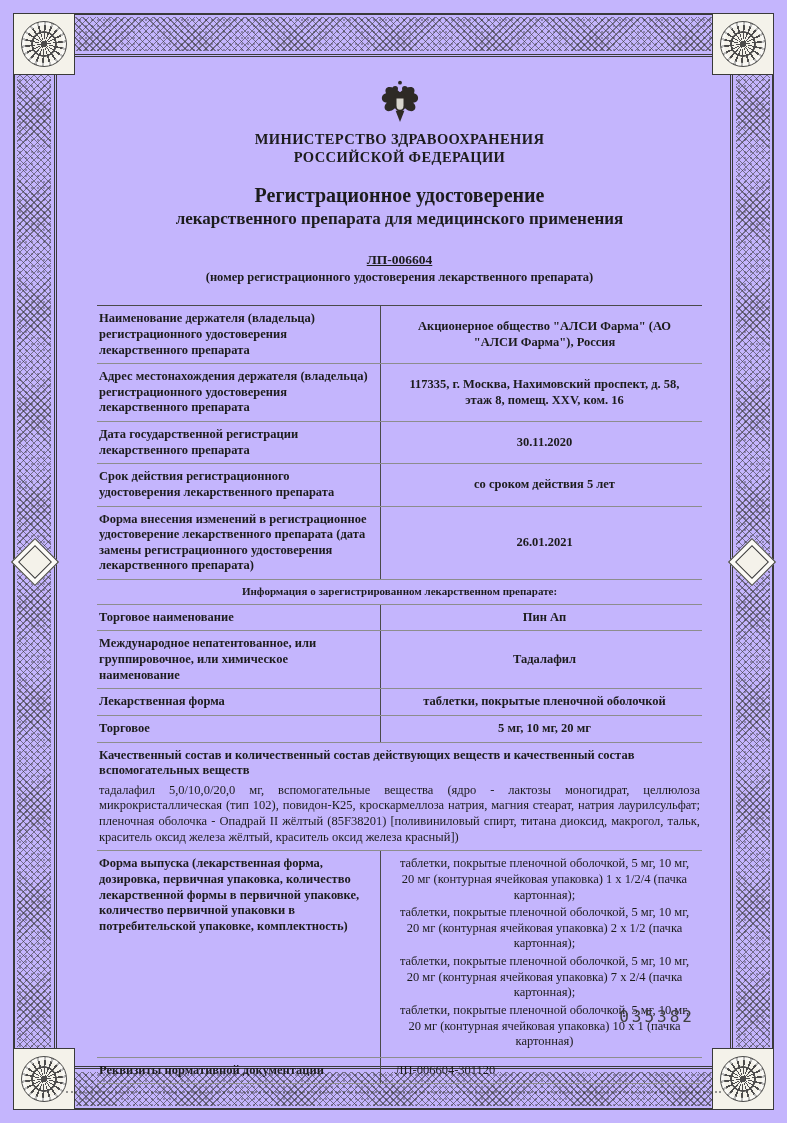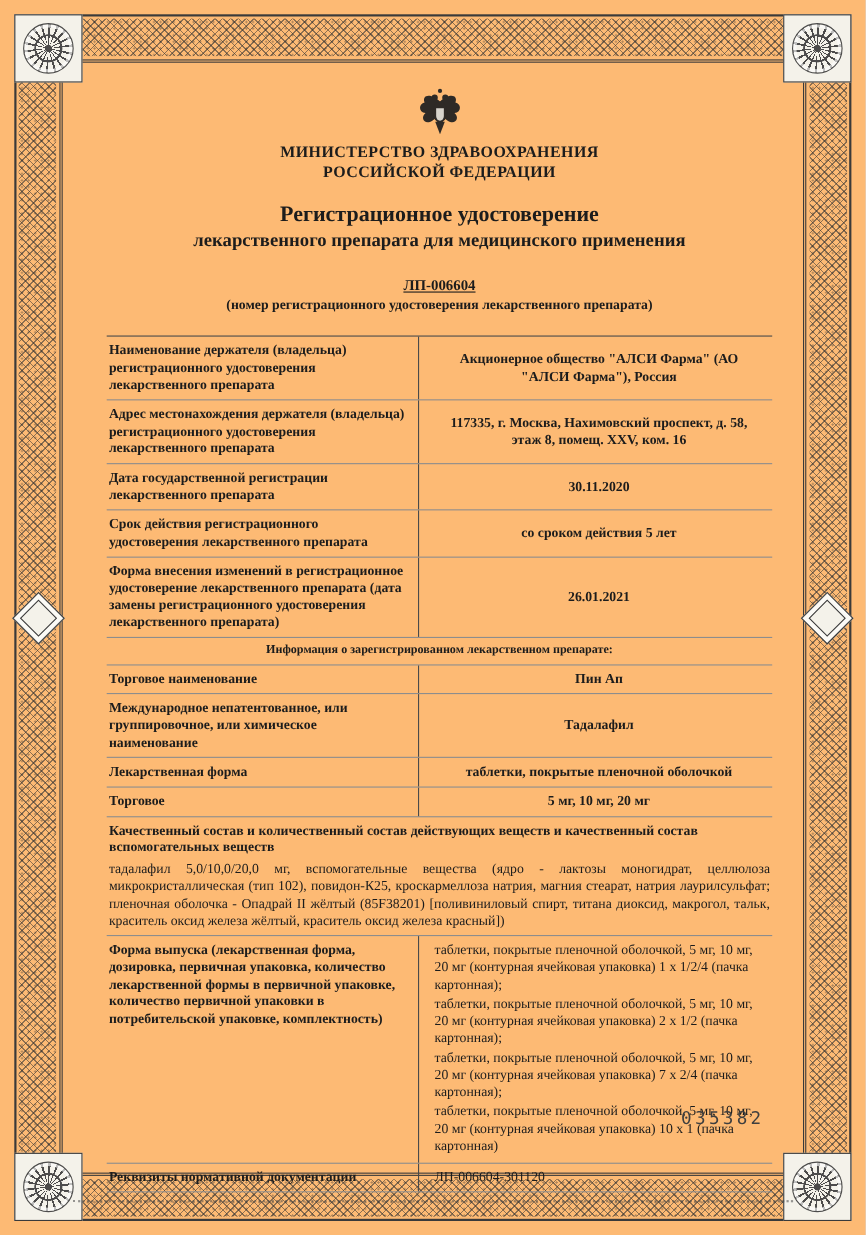--- a/index.html
+++ b/index.html
@@ -1,20 +1,20 @@
 <!DOCTYPE html>
 <html><head>
 <meta charset="utf-8">
 <style>
   html,body{margin:0;padding:0;background:#d8d8d8;}
   .page{
     position:relative;
     width:787px;height:1123px;
     margin:0 auto;
-    background:#fdba74;
+    background:#c4b5fd;
     font-family:"Liberation Serif", serif;
     color:#1c1c1c;
     overflow:hidden;
   }
   
   .frame-outer{position:absolute;inset:13px;border:2px solid #3a3a3a;}
   .frame-inner{position:absolute;inset:54px;border:3px double #3a3a3a;}
   .band{position:absolute;background-image:
       repeating-linear-gradient(45deg, rgba(50,50,50,.55) 0 1px, transparent 1px 5px),
       repeating-linear-gradient(-45deg, rgba(50,50,50,.55) 0 1px, transparent 1px 5px),
@@ -60,21 +60,21 @@
   .doc-title .t2{font-size:17px;display:block;}
   .regnum{text-align:center;font-weight:bold;font-size:13.5px;
     text-decoration:underline;margin-top:22px;}
   .regcap{text-align:center;font-weight:bold;font-size:12.5px;margin-top:2px;}
   
   .dtable{margin-top:20px;border-top:1.5px solid #4a4a4a;font-size:12.5px;line-height:1.25;}
   .trow{display:grid;grid-template-columns:284px 1fr;border-bottom:1px solid #8d8d8d;}
   .tlabel{font-weight:bold;padding:5px 10px 5px 2px;border-right:1px solid #4a4a4a;}
   .tvalue{padding:5px 8px 5px 14px;font-weight:bold;display:flex;
     align-items:center;justify-content:center;text-align:center;}
-  .tvalue.left{justify-content:flex-start;text-align:left;font-weight:normal;}
+  .tvalue.left{justify-content:flex-start;text-align:center;font-weight:normal;}
   .fullrow{border-bottom:1px solid #8d8d8d;padding:5px 2px;}
   .info-header{font-weight:bold;text-align:center;font-size:11px;}
   .comp-title{font-weight:bold;margin-bottom:4px;}
   .comp-text{font-weight:normal;text-align:justify;}
   .release p{margin:0 0 2px 0;}
   .serial{
     position:absolute;right:92px;bottom:97px;
     font-family:"DejaVu Sans Mono", monospace;
     font-size:16px;letter-spacing:3px;color:#3f3f3f;
   }

